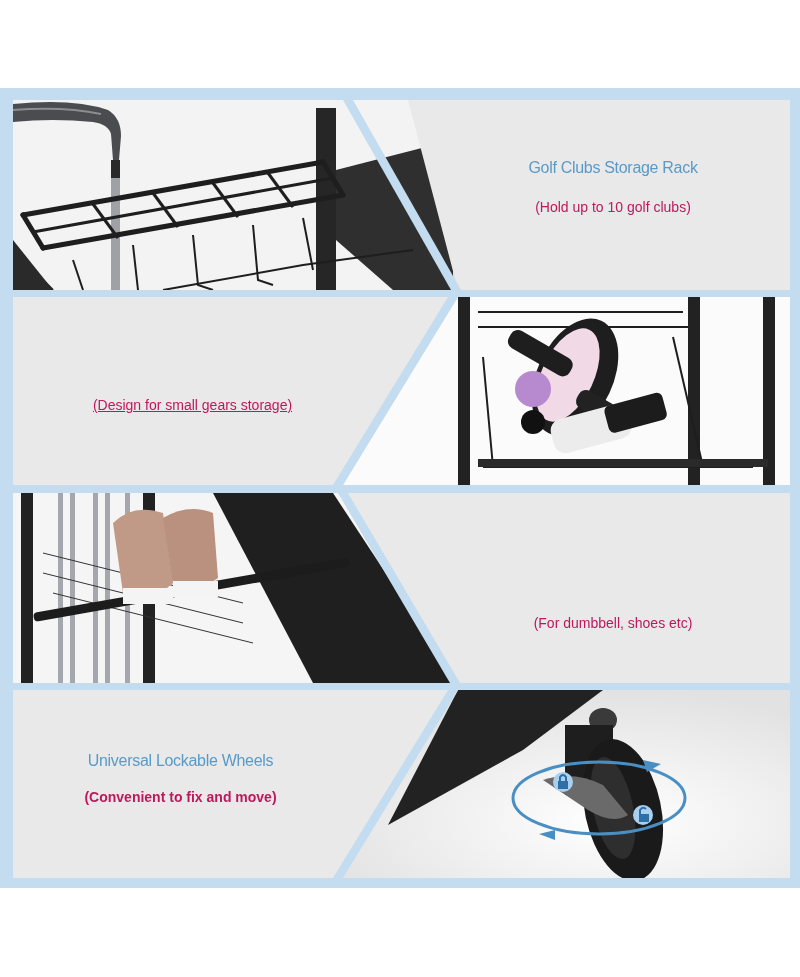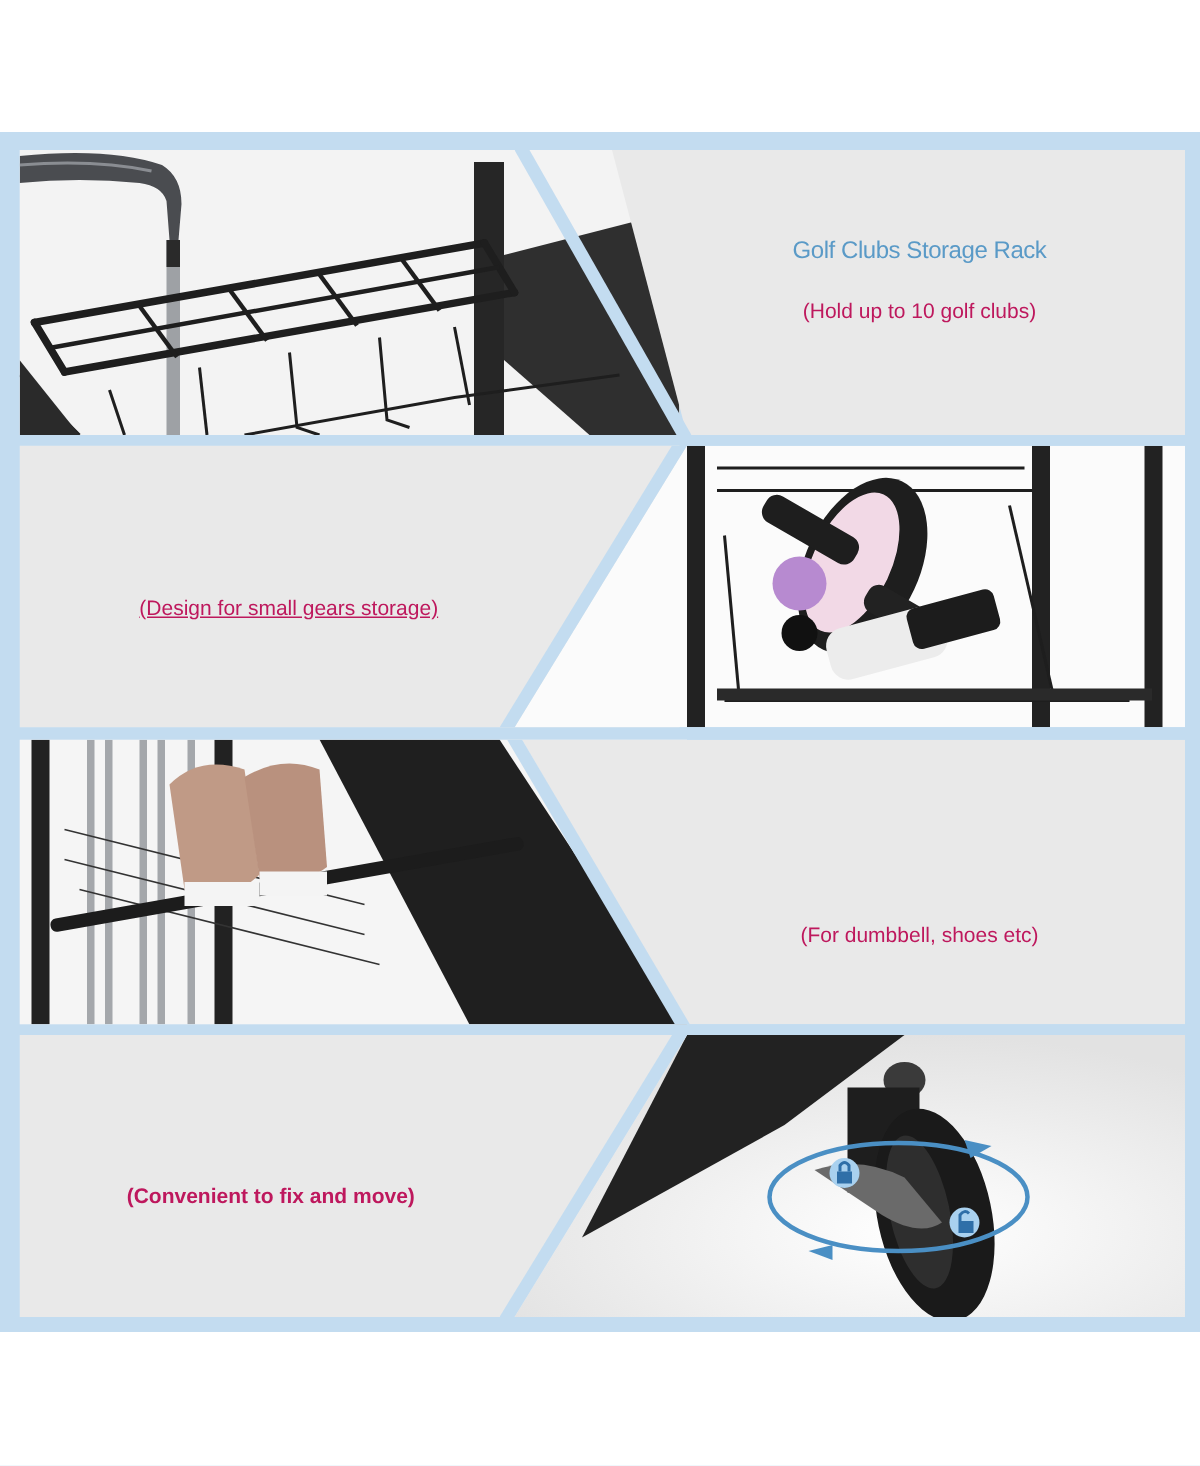--- a/index.html
+++ b/index.html
@@ -160,14 +160,15 @@
         <path d="M217 91 V87 Q220 83 223 87 V91" stroke="#2f6fa8" stroke-width="2" fill="none"></path>
       </g>
       <g>
         <circle cx="300" cy="125" r="10" fill="#a9d1ef"></circle>
         <rect x="296" y="124" width="10" height="8" fill="#2f6fa8"></rect>
         <path d="M297 124 V120 Q300 116 303 119" stroke="#2f6fa8" stroke-width="2" fill="none"></path>
       </g>
     </svg>
   </div>
   <div class="divider" style="left:320px;width:130px;clip-path:polygon(115px 0,125px 0,10px 100%,0 100%);"></div>
+  <div class="title" style="left:0;width:335px;top:62px;">Universal Lockable Wheels</div>
   <div class="sub" style="left:0;width:335px;top:99px;font-weight:bold;">(Convenient to fix and move)</div>
 </div>
 
 </body></html>

